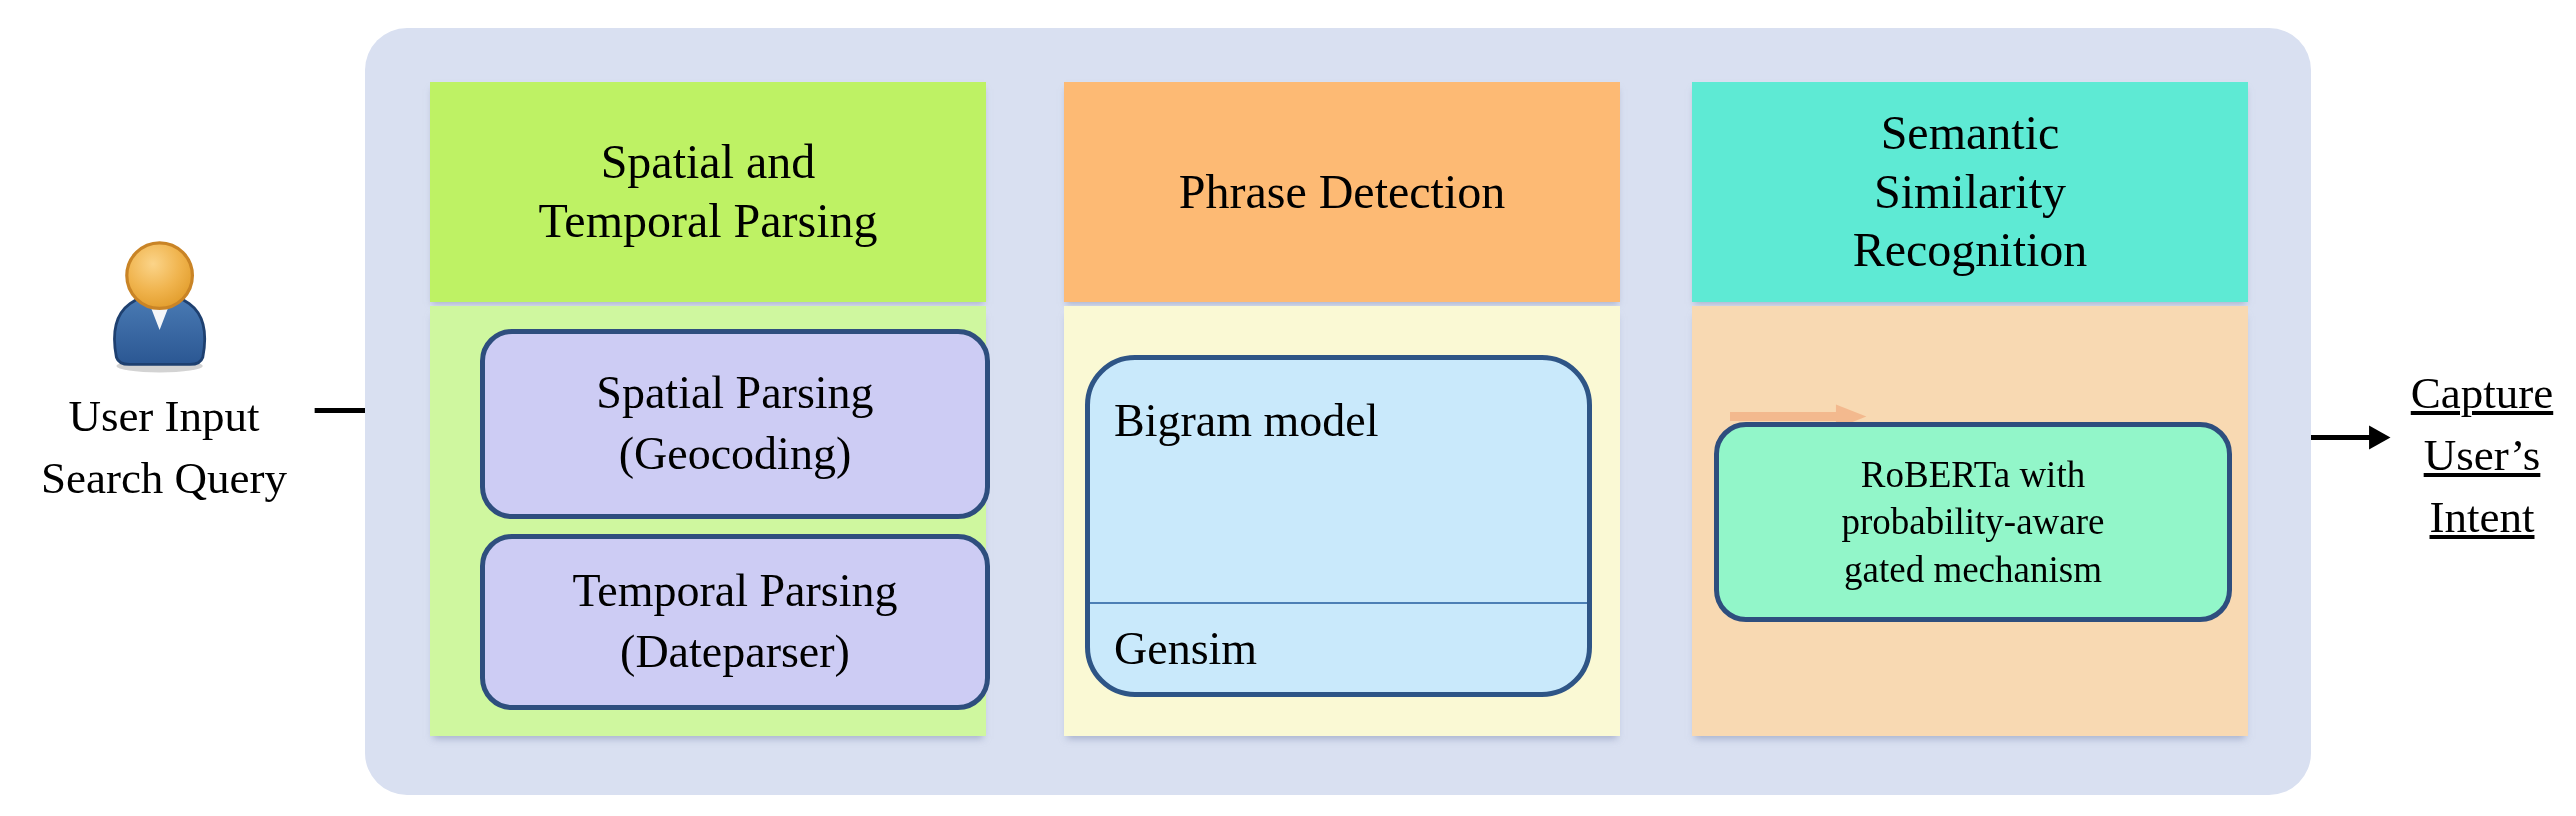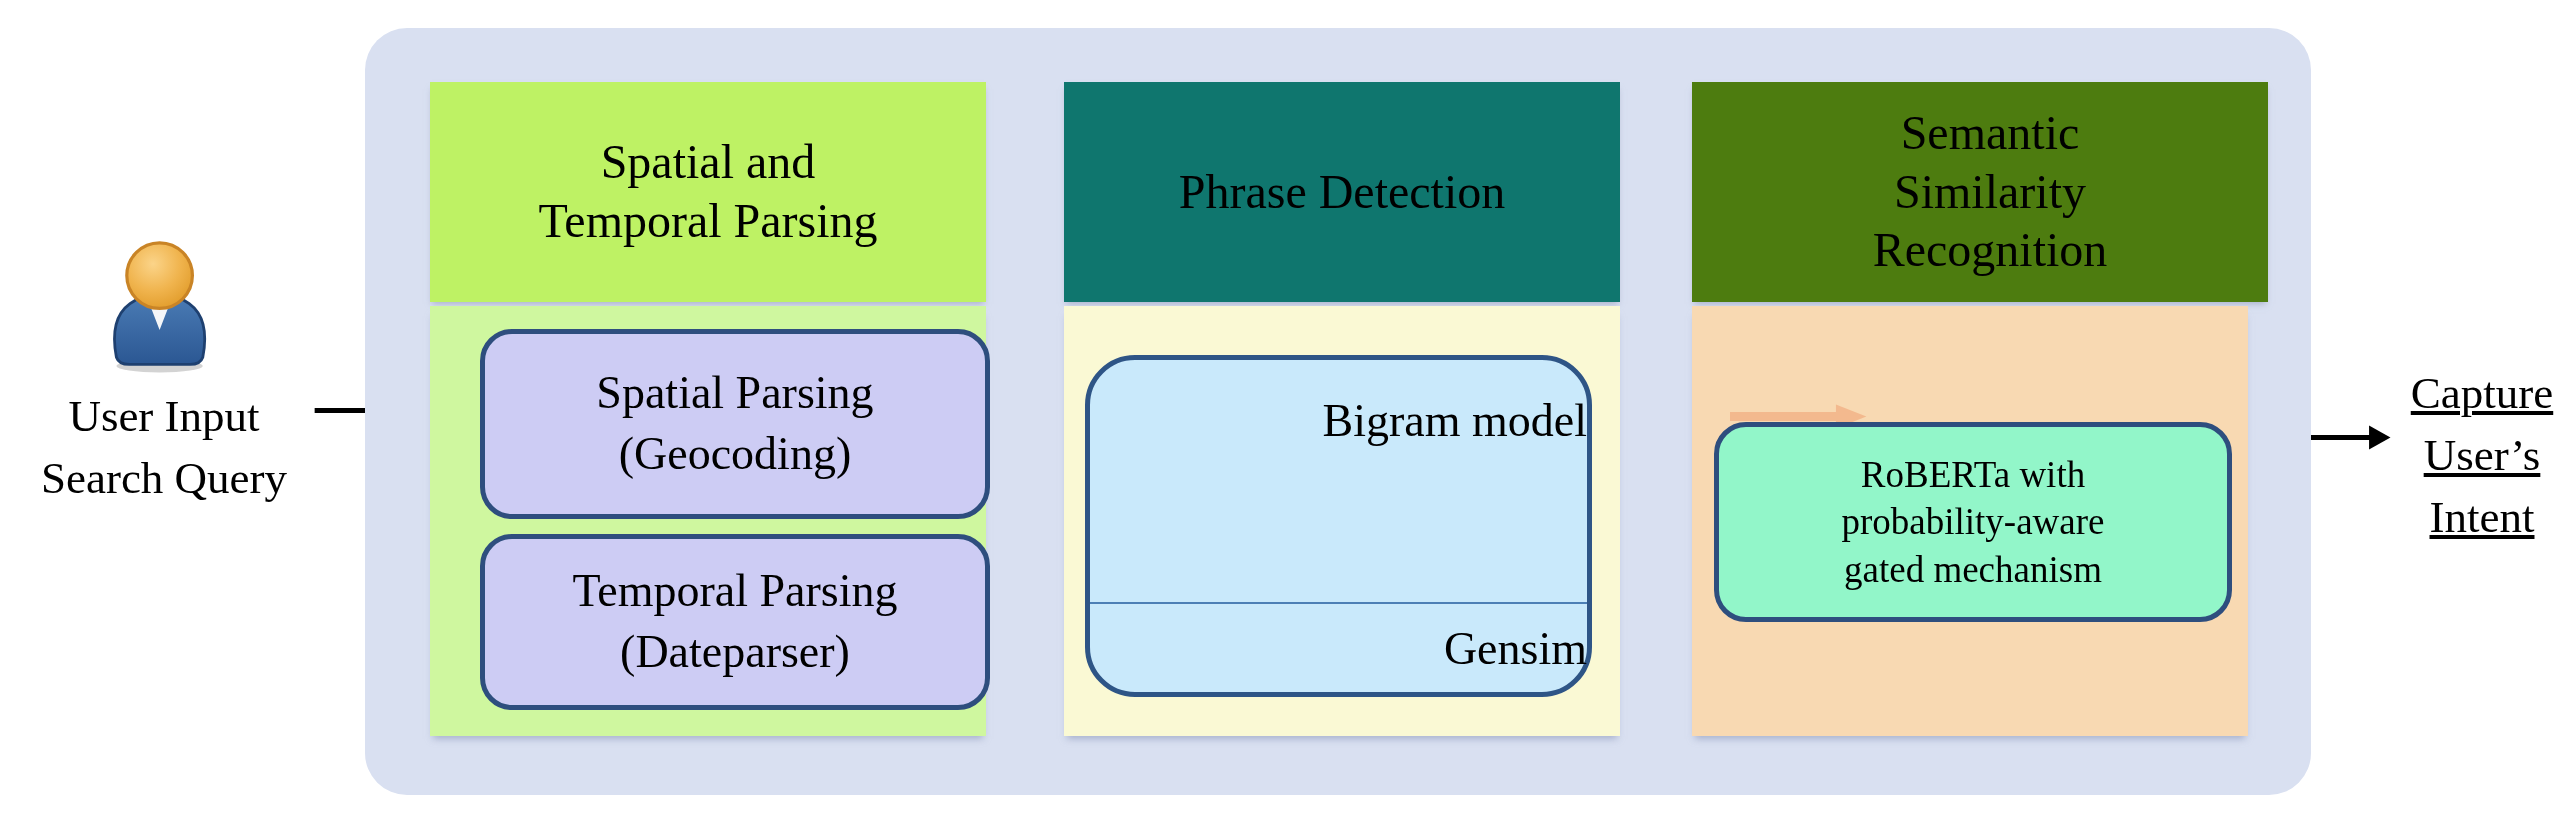--- a/index.html
+++ b/index.html
@@ -20,38 +20,38 @@
   .stage-header{
     top:82px;height:220px;width:556px;
     font-size:48px;line-height:1.22;
     box-shadow:0 4.8px 6.4px -2.4px rgba(140,148,178,.6);
   }
   .stage-body{
     top:306px;height:430px;width:556px;
     box-shadow:0 6.4px 7.2px -3.2px rgba(140,150,185,.65);
   }
   .hdr-1{left:430px;background:#bef264;}
-  .hdr-2{left:1064px;background:#0f766e;}
-  .hdr-3{left:1692px;background:#4d7c0f;padding-left:20px;}
+  .hdr-2{left:1064px;background:#fdba74;}
+  .hdr-3{left:1692px;background:#5eead4;}
   .bdy-1{left:430px;background:#CFF79F;}
   .bdy-2{left:1064px;background:#FAF9D4;}
   .bdy-3{left:1692px;background:#F8D9B2;}
 
   .node{
     border:5.6px solid #2E4E7E;box-sizing:border-box;
     font-size:46px;line-height:1.32;
   }
   .node-purple{left:480px;width:510px;background:#CDCCF4;border-radius:32px;}
   .node-spatial{top:329px;height:190px;}
   .node-temporal{top:534px;height:176px;}
   .node-ngram{
     left:1085px;top:355px;width:507px;height:342px;
     background:#C9E9FB;border-radius:50px;border-color:#2E5586;
   }
-  .ngram-label{position:absolute;left:4px;right:0;text-align:right;line-height:62px;margin-left:20px;}
+  .ngram-label{position:absolute;left:4px;right:0;text-align:left;line-height:62px;margin-left:20px;}
   .lbl-bigram{top:30px;}
   .lbl-trigram{top:125px;}
   .ngram-divider{position:absolute;left:0;right:0;top:242px;height:2.4px;background:#4C7FB5;}
   .lbl-gensim{top:258px;}
   .node-roberta{
     left:1714px;top:422px;width:518px;height:200px;
     background:#92F6C9;border-radius:32px;font-size:37px;line-height:1.28;
   }
 
   .side-label{font-size:45px;line-height:1.38;text-align:center;}

